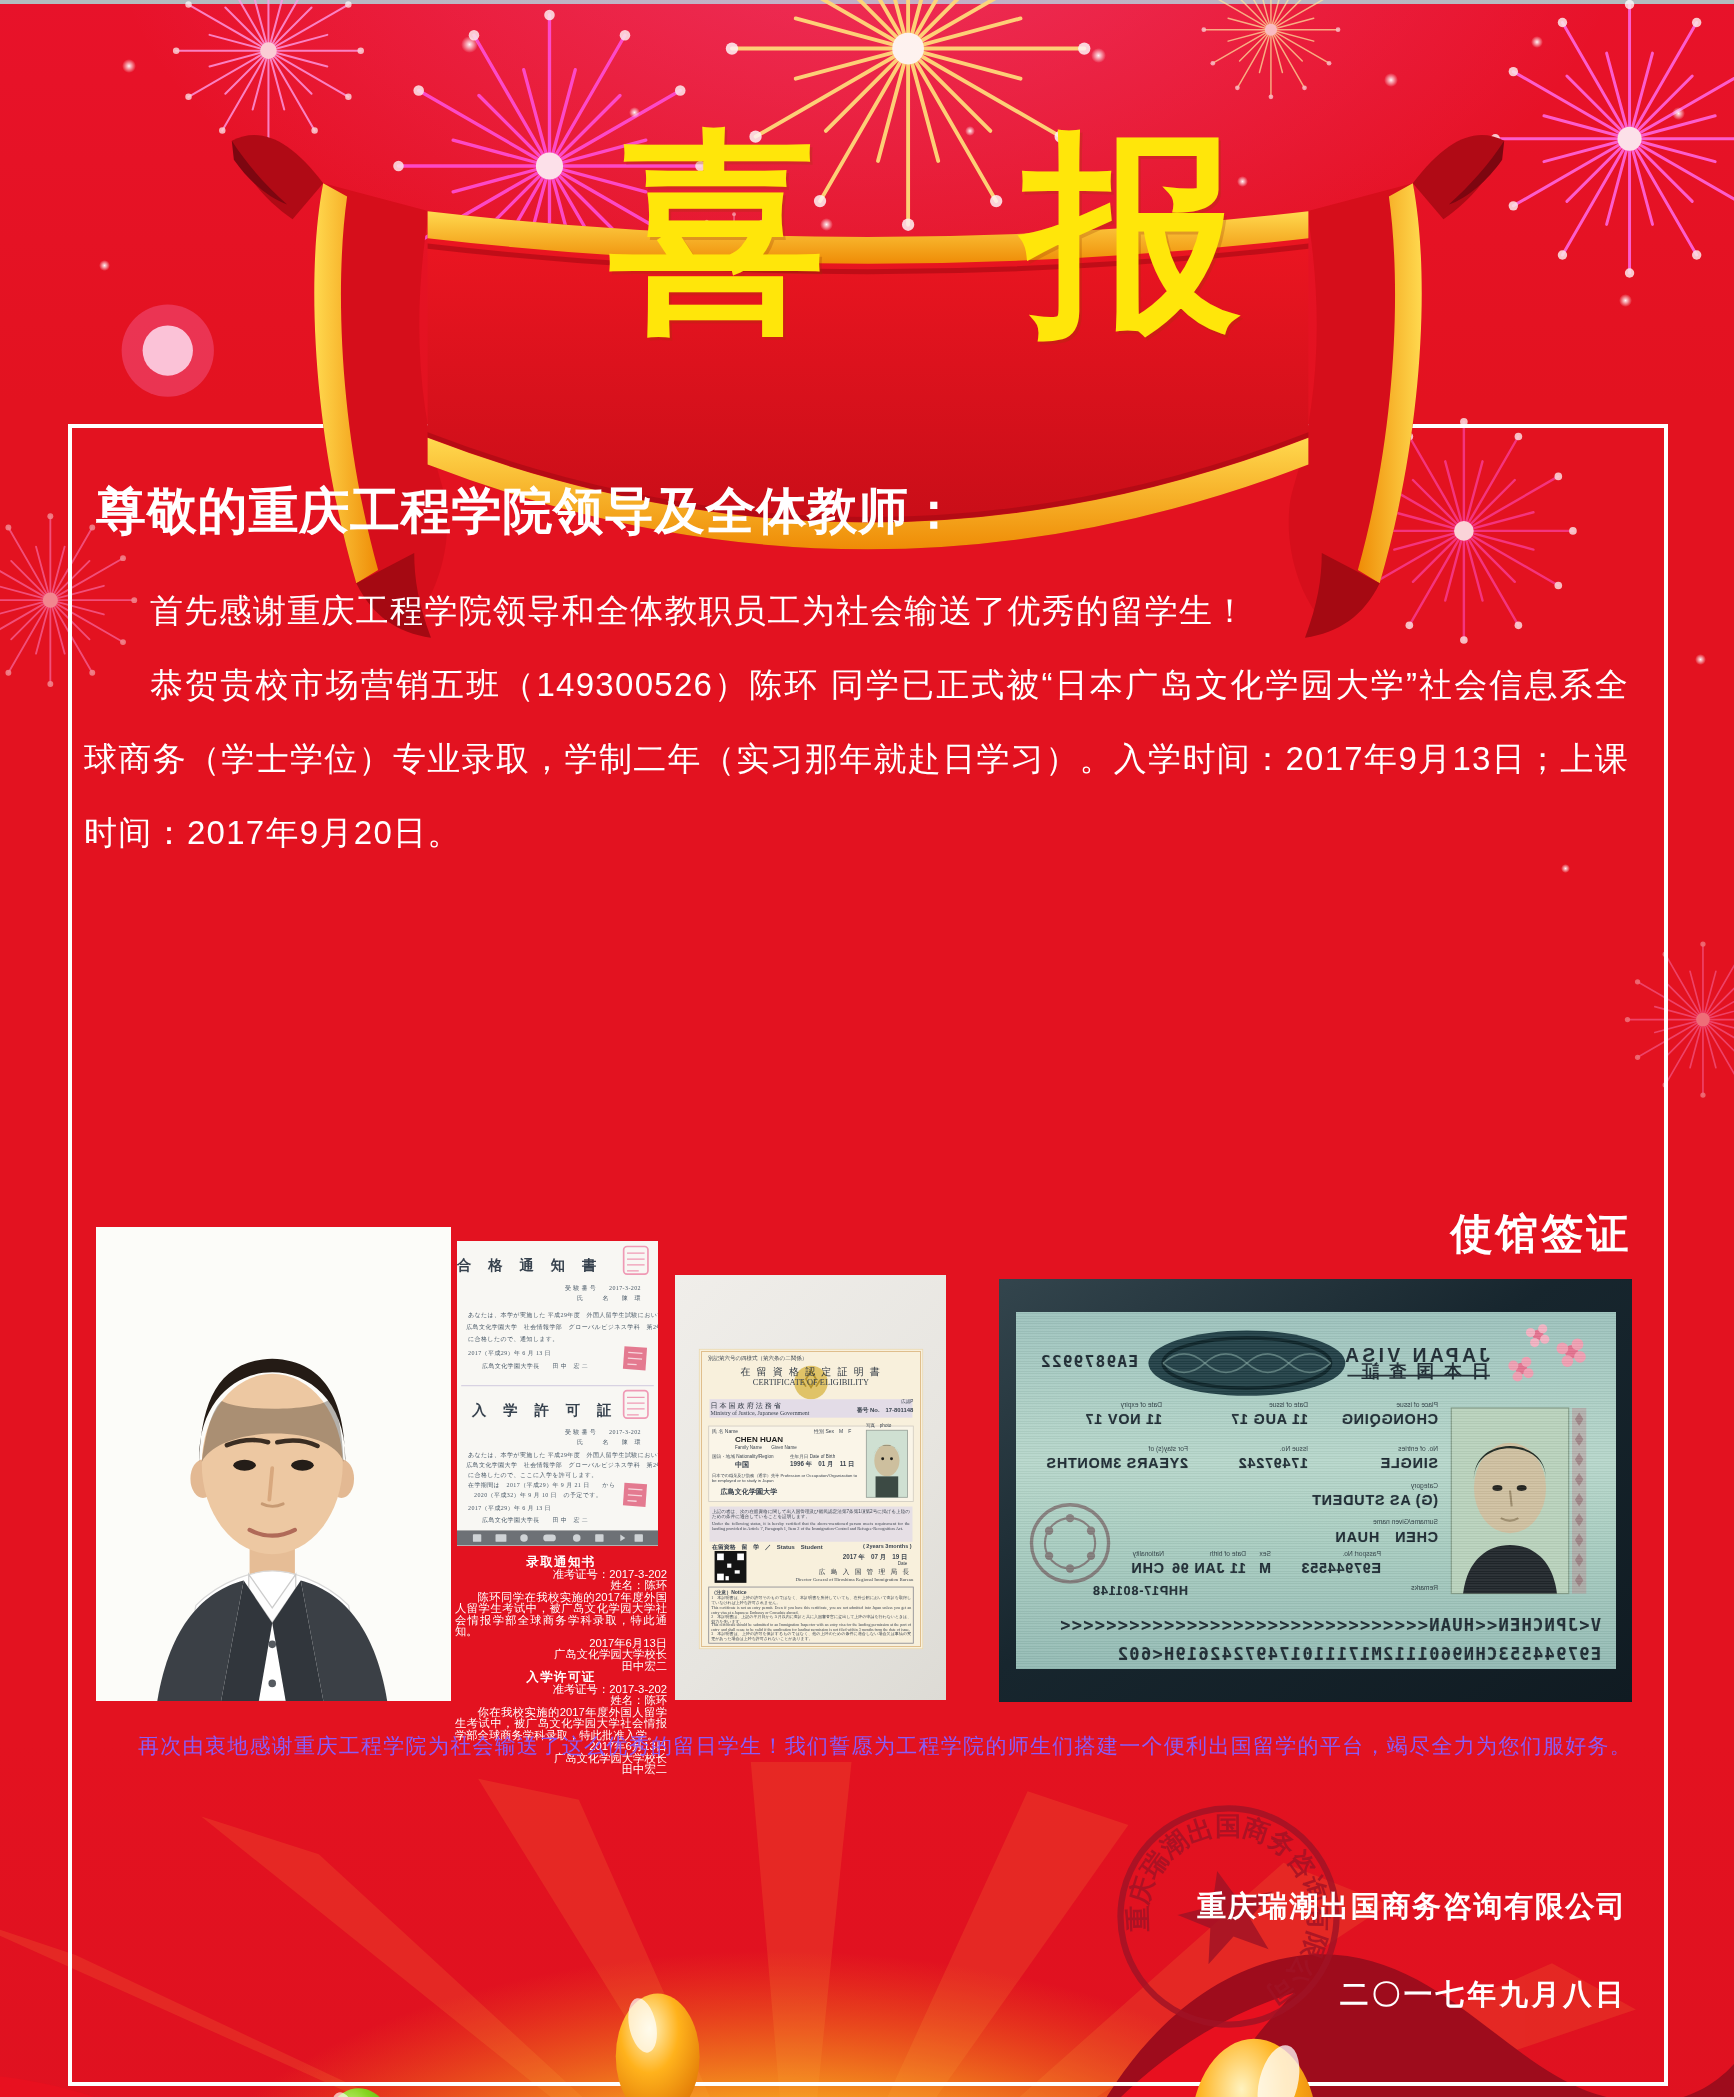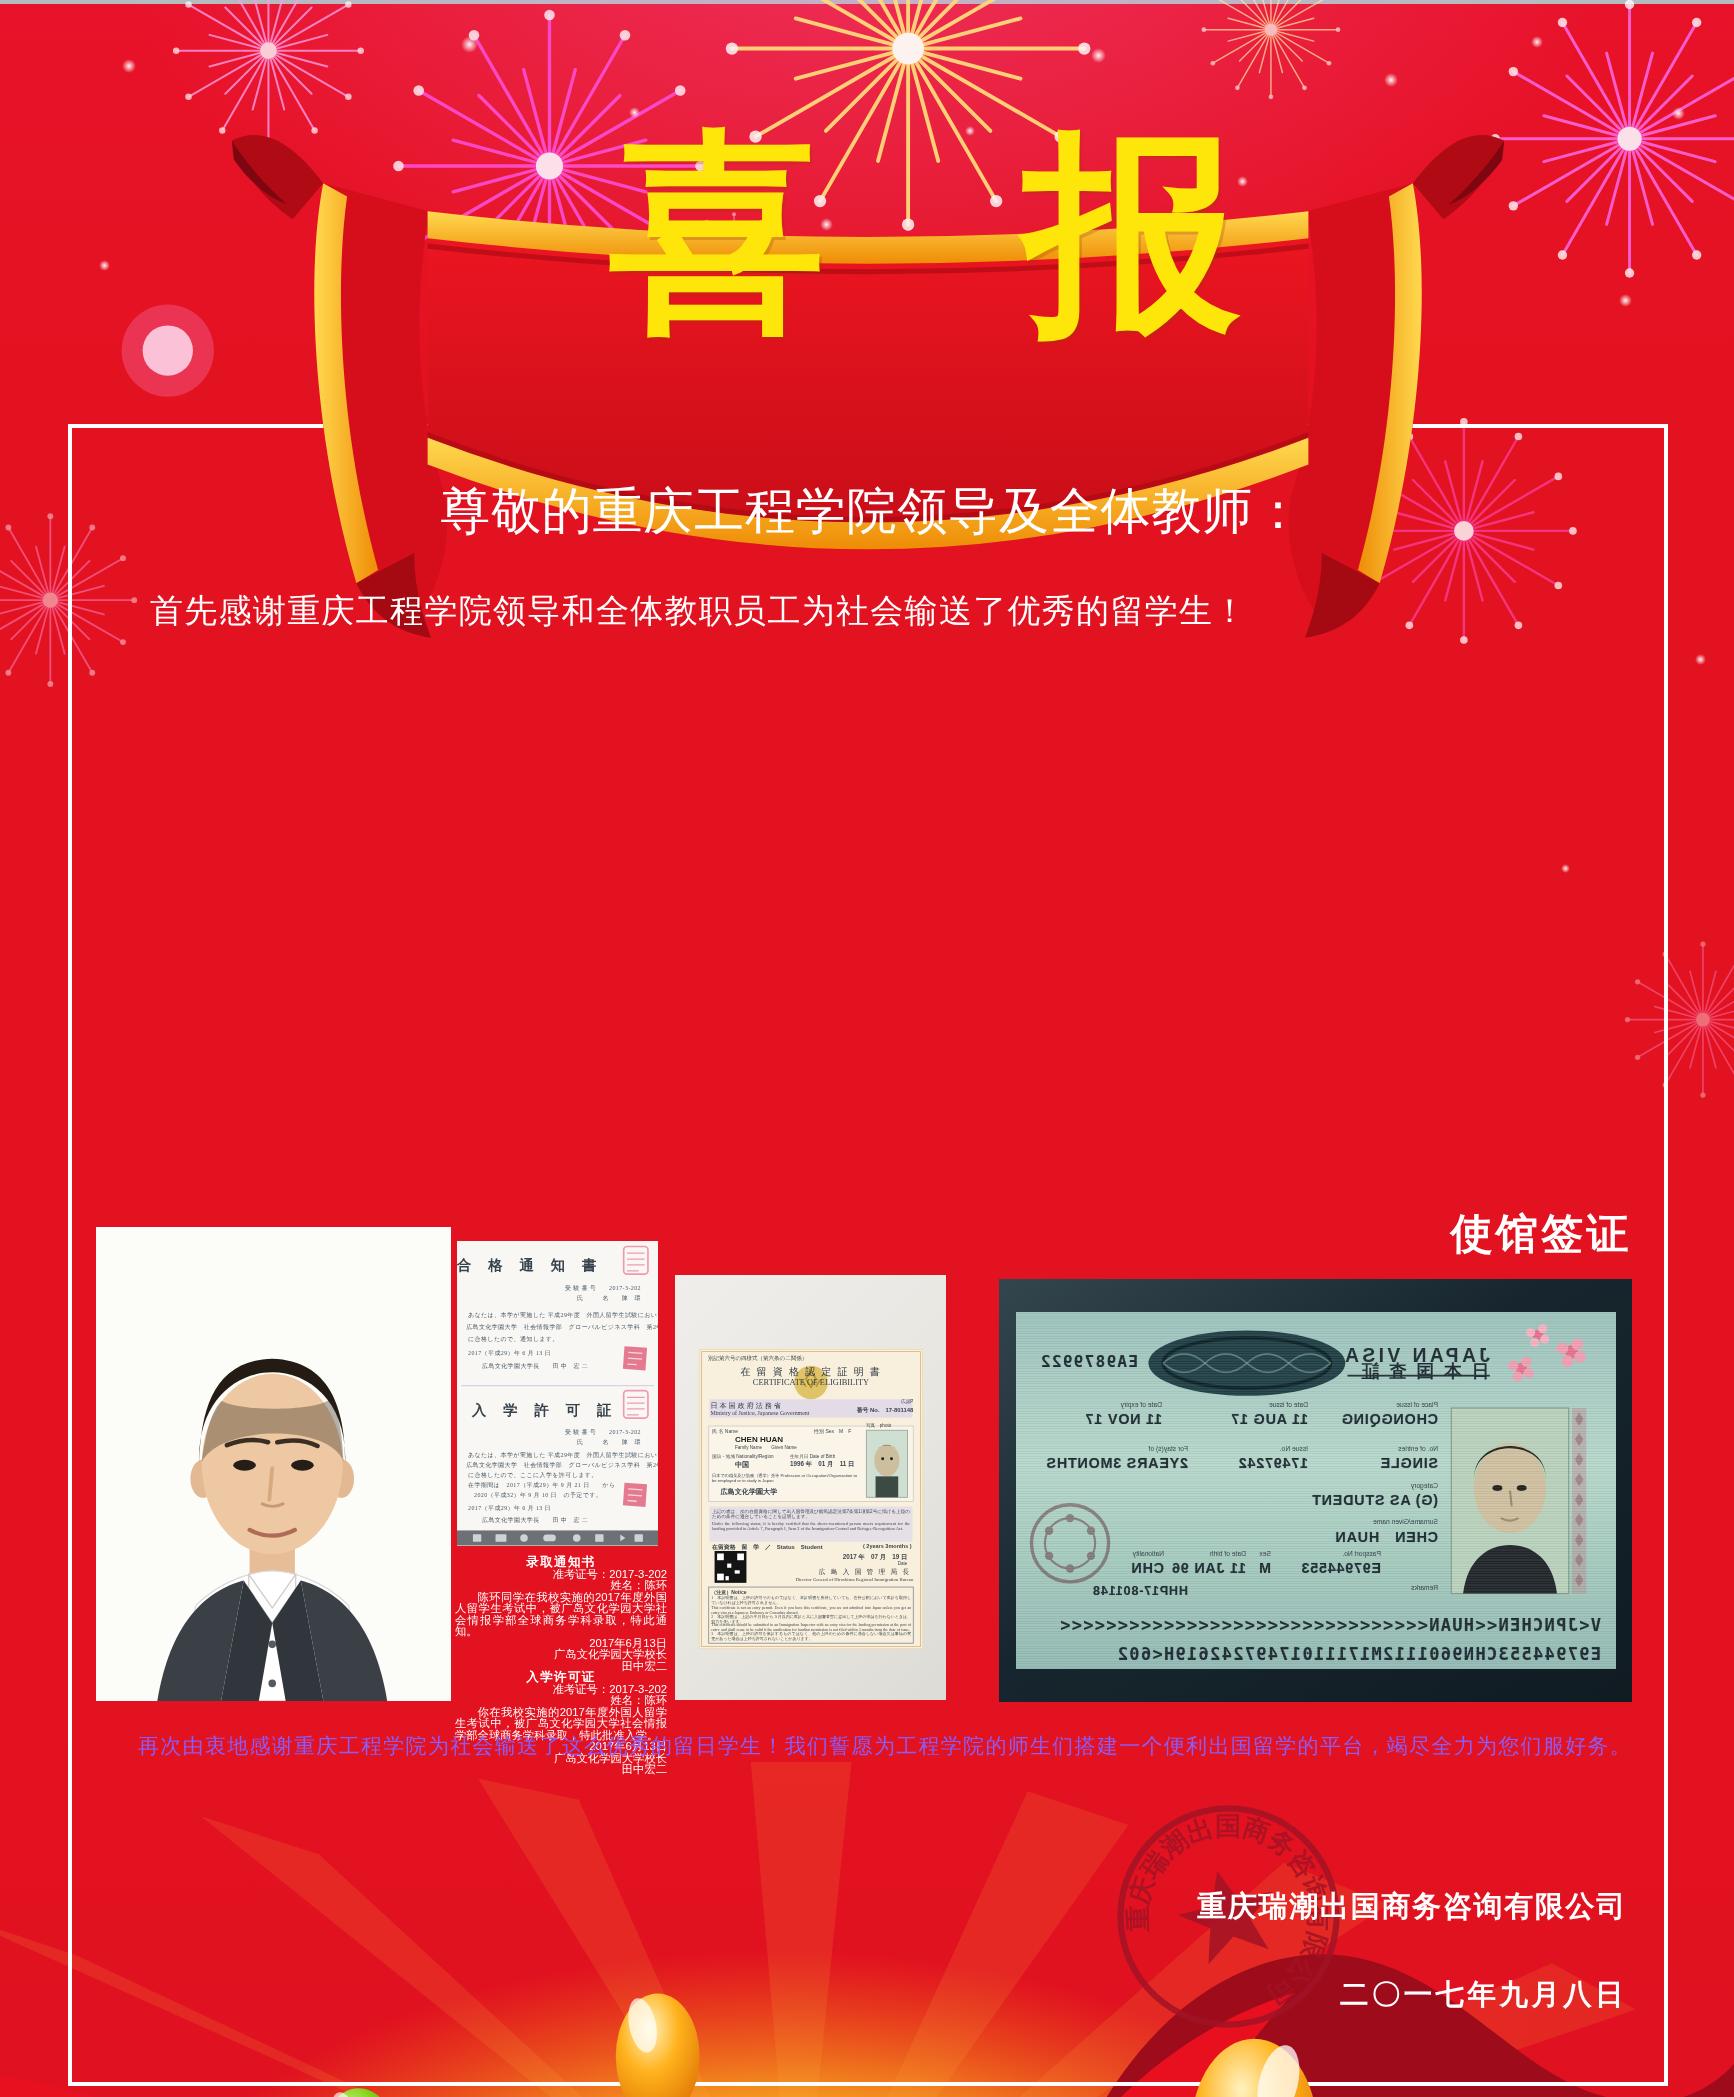--- a/index.html
+++ b/index.html
@@ -11,21 +11,21 @@
   .topline{left:0;top:0;width:1734px;height:4.2px;background:#a9dcd9;opacity:.85;}
   .pinkcast{left:0;top:0;width:1734px;height:797px;
     background:radial-gradient(ellipse 1091px 629px at 50% -12%,rgba(255,130,225,.28),rgba(255,130,225,0) 70%);}
   .sp{position:absolute;border-radius:50%;background:radial-gradient(circle,rgba(255,255,255,.95) 0%,rgba(255,255,255,0) 70%);}
   
   .frame{left:68px;top:424px;width:1600px;height:1662px;border:4.2px solid #ffffff;box-sizing:border-box;}
   
   .bannerchar{font-weight:900;font-size:216px;color:#ffe60a;line-height:1;
     text-shadow:2.5px 2.5px 0 rgba(150,60,0,.25);font-family:"DejaVu Sans","Liberation Sans",sans-serif;}
   
-  .salutation{left:96px;top:478px;width:1552px;font-size:50px;font-weight:400;color:#fff;letter-spacing:0.8px;text-align:center;}
+  .salutation{left:96px;top:478px;width:1552px;font-size:50px;font-weight:700;color:#fff;letter-spacing:0.8px;}
   .letter{left:84px;top:574px;width:1545px;color:#fff;font-size:33px;line-height:74px;
     letter-spacing:1.3px;text-align:justify;}
   .letter p{margin:0;text-indent:2em;}
   .closing{left:96px;top:1722px;width:1545px;color:#8b5cf6;font-size:21px;line-height:48px;
     letter-spacing:1.3px;text-align:justify;}
   .closing p{margin:0;text-indent:2em;}
   .visa-label{left:999px;top:1206px;width:633px;text-align:right;font-size:42px;font-weight:800;color:#fff;letter-spacing:3.4px;}
   .company{right:107px;top:1887px;font-size:29px;font-weight:800;color:#fff;letter-spacing:1.7px;}
   .sigdate{right:107px;top:1976px;font-size:28.5px;font-weight:800;color:#fff;letter-spacing:3.4px;}
   
@@ -247,20 +247,21 @@
     <path d="M590,340 Q1640,462 2690,340 L2690,352 Q1640,474 590,352 Z" fill="#a50912" opacity=".6"></path>
     <path d="M590,790 Q1640,1194 2690,790 L2690,802 Q1640,1206 590,802 Z" fill="#a50912" opacity=".6"></path>
   </g>
 </svg>
 <div class="abs bannerchar" style="left:609px;top:126px">喜</div>
 <div class="abs bannerchar" style="left:1024px;top:126px">报</div>
 
 <div class="abs salutation">尊敬的重庆工程学院领导及全体教师：</div>
 <div class="abs letter">
   <p>首先感谢重庆工程学院领导和全体教职员工为社会输送了优秀的留学生！</p>
+  <p>恭贺贵校市场营销五班（149300526）陈环 同学已正式被“日本广岛文化学园大学”社会信息系全球商务（学士学位）专业录取，学制二年（实习那年就赴日学习）。入学时间：2017年9月13日；上课时间：2017年9月20日。</p>
 </div>
 <div class="abs visa-label">使馆签证</div>
 
 <div class="card idphoto">
 <svg width="355" height="474" viewBox="0 0 846 1130">
   <rect width="846" height="1130" fill="#fcfcf9"></rect>
   <ellipse cx="255" cy="600" rx="30" ry="46" fill="#e3b993"></ellipse>
   <ellipse cx="585" cy="600" rx="30" ry="46" fill="#e3b993"></ellipse>
   <rect x="366" y="720" width="108" height="140" fill="#e6bd96"></rect>
   <ellipse cx="420" cy="565" rx="168" ry="215" fill="#edc8a2"></ellipse>

